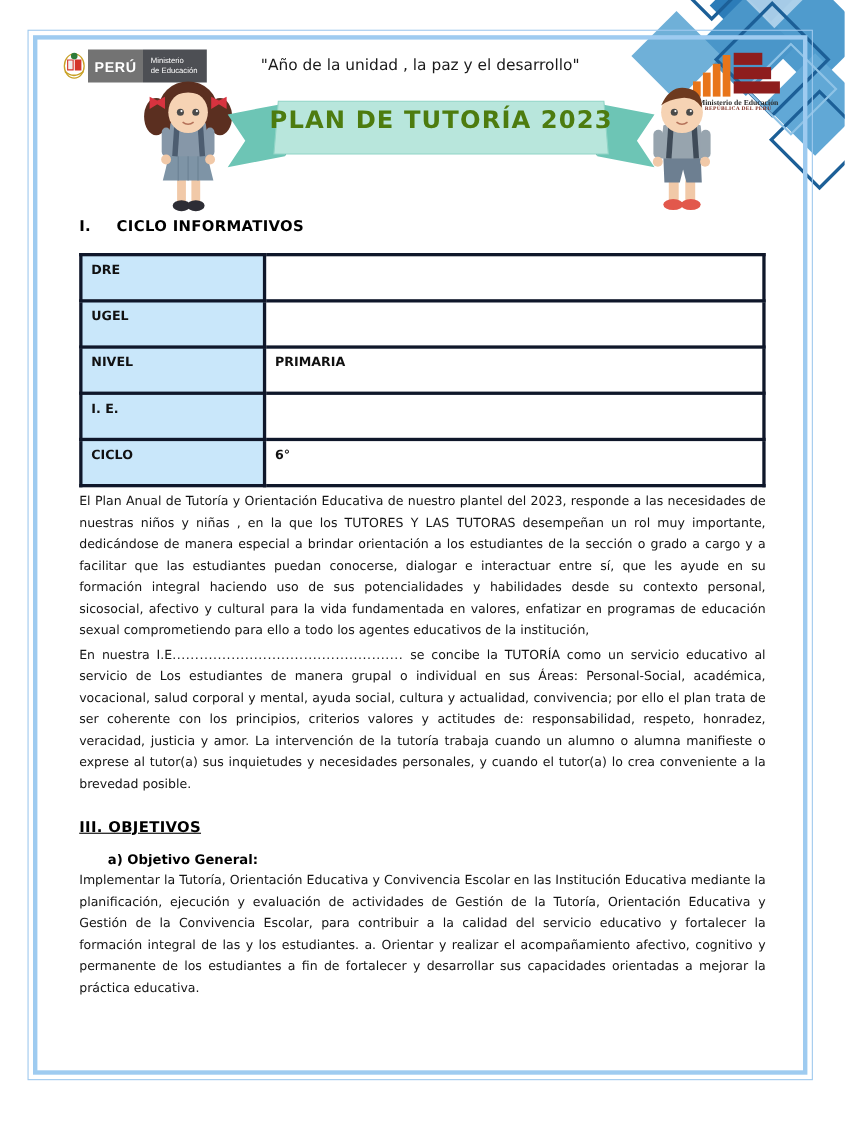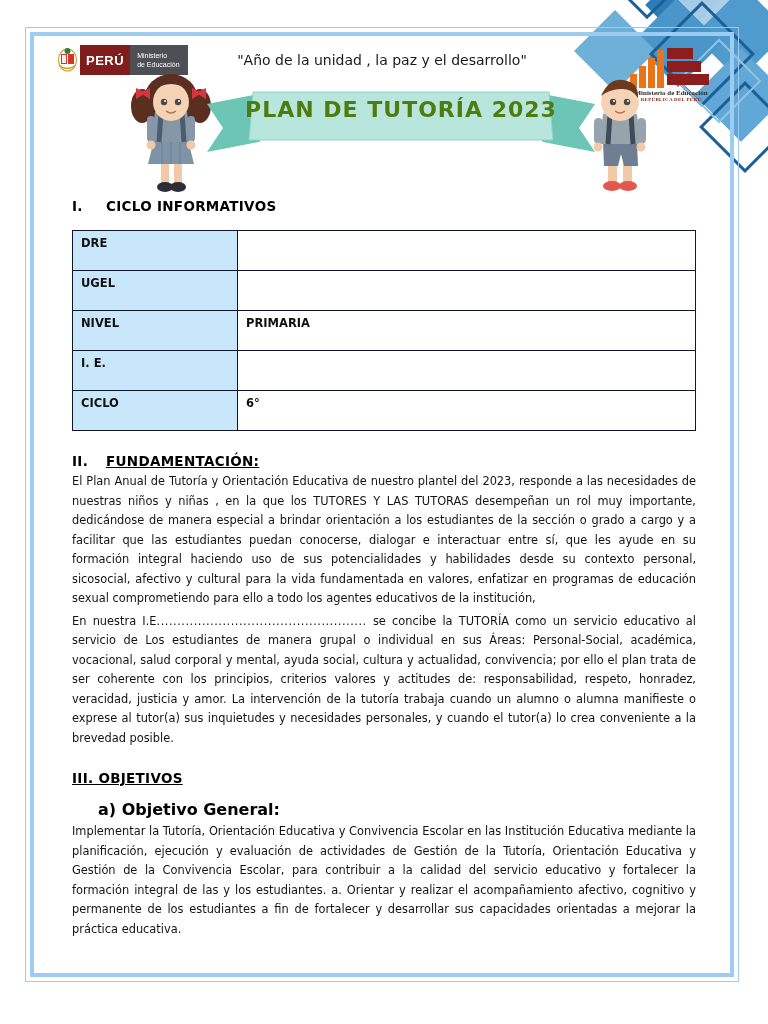--- a/index.html
+++ b/index.html
@@ -66,21 +66,21 @@
     display: flex;
     align-items: stretch;
     height: 30px;
   }
   #peru-shield {
     width: 25px;
     height: 30px;
     position: relative;
   }
   #peru-red {
-    background: #7f1d1d;
+    background: #737373;
     color: #ffffff;
     font-family: "Liberation Sans", sans-serif;
     font-weight: bold;
     font-size: 13px;
     letter-spacing: .5px;
     display: flex;
     align-items: center;
     justify-content: center;
     padding: 0 6px;
     text-align: center;
@@ -188,21 +188,21 @@
   .sec-head .und { text-decoration: underline; }
 
   
   #info-table {
     border-collapse: collapse;
     width: 624px;
     margin-top: 16px;
     table-layout: fixed;
   }
   #info-table td {
-    border: 1px solid #0f172a;
+    border: 3px solid #0f172a;
     height: 34px;
     vertical-align: top;
     padding: 5px 8px 0 8px;
     font-family: "DejaVu Sans", sans-serif;
     font-size: 11.5px;
     font-weight: bold;
     color: #111;
   }
   #info-table td.lbl {
     width: 148px;
@@ -218,21 +218,21 @@
     font-size: 11.4px;
     line-height: 19.5px;
     text-align: justify;
     color: #141414;
     margin: 3px 0 0 0;
   }
   .dots { letter-spacing: .5px; }
 
   h3.sub {
     font-family: "DejaVu Sans", sans-serif;
-    font-size: 16px;
+    font-size: 12px;
     font-weight: bold;
     margin: 14px 0 0 26px;
   }
   .gap-top-lg { margin-top: 22px; }
 </style>
 </head>
 <body>
 
 <div id="deco">
   <svg width="210" height="185" viewBox="0 0 210 185">
@@ -407,23 +407,20 @@
         <td class="lbl">I. E.</td>
         <td class="val"></td>
       </tr>
       <tr>
         <td class="lbl">CICLO</td>
         <td class="val">6°</td>
       </tr>
     </tbody>
   </table>
 
-  <div class="sec-head gap-top-lg">
-    <span class="num">II.</span><span class="und">FUNDAMENTACIÓN:</span>
-  </div>
 
   <p class="body">El Plan Anual de Tutoría y Orientación Educativa de nuestro plantel del 2023, responde a las necesidades de nuestras niños y niñas , en la que los TUTORES Y LAS TUTORAS desempeñan un rol muy importante, dedicándose de manera especial a brindar orientación a los estudiantes de la sección o grado a cargo y a facilitar que las estudiantes puedan conocerse, dialogar e interactuar entre sí, que les ayude en su formación integral haciendo uso de sus potencialidades y habilidades desde su contexto personal, sicosocial, afectivo y cultural para la vida fundamentada en valores, enfatizar en programas de educación sexual comprometiendo para ello a todo los agentes educativos de la institución,</p>
 
   <p class="body"><span>En nuestra I.E</span><span class="dots">...................................................</span><span> se concibe la TUTORÍA como un servicio educativo al servicio de Los estudiantes de manera grupal o individual en sus Áreas: Personal-Social, académica, vocacional, salud corporal y mental, ayuda social, cultura y actualidad, convivencia; por ello el plan trata de ser coherente con los principios, criterios valores y actitudes de: responsabilidad, respeto, honradez, veracidad, justicia y amor. La intervención de la tutoría trabaja cuando un alumno o alumna manifieste o exprese al tutor(a) sus inquietudes y necesidades personales, y cuando el tutor(a) lo crea conveniente a la brevedad posible.</span></p>
 
   <div class="sec-head gap-top-lg">
     <span class="und">III. OBJETIVOS</span>
   </div>
 
   <h3 class="sub">a)  Objetivo General:</h3>

